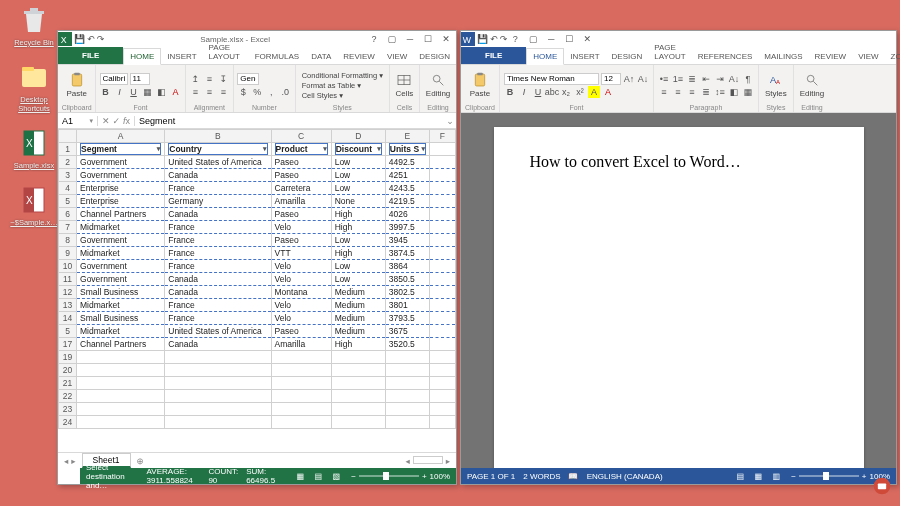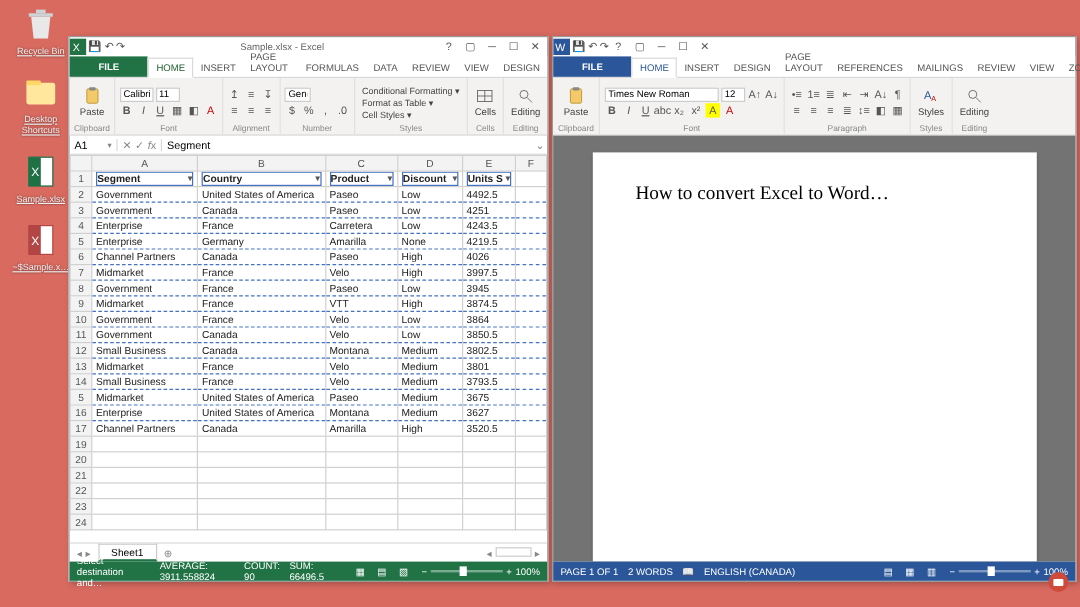--- a/index.html
+++ b/index.html
@@ -72,21 +72,21 @@
   tr.hdrrow td { background:#fff;}
   .num { text-align:right; }
 
   .sheet-tabs { height:16px; display:flex; align-items:center; font-size:8.5px; border-top:1px solid var(--ribbon-border);}
   .sheet-tabs .nav { display:flex; gap:3px; padding:0 6px; color:#888;}
   .sheet-tabs .stab { padding:1px 10px; border:1px solid #ccc; border-bottom:2px solid var(--excel-green); background:#fff;}
   .sheet-tabs .add { padding:0 6px; color:#888;}
   .sheet-tabs .hscroll { margin-left:auto; display:flex; gap:3px; padding:0 6px; color:#888;}
 
   .statusbar { height:16px; display:flex; align-items:center; font-size:8px; color:#fff; gap:8px; padding:0 6px;}
-  .excel .statusbar { background: var(--excel-green); }
+  .excel .statusbar { background: var(--excel-green); margin-left: 22px; }
   .word  .statusbar { background: var(--word-blue); }
   .statusbar .sp { flex:1; }
   .statusbar .views { display:flex; gap:4px; }
   .statusbar .views div { width:14px; text-align:center; }
   .statusbar .zoom { display:flex; align-items:center; gap:3px;}
   .statusbar .zoom .track { width:60px; height:2px; background:#fff6; position:relative;}
   .statusbar .zoom .track::after { content:""; width:6px; height:8px; background:#fff; position:absolute; left:40%; top:-3px;}
 
   
   .word-body { flex:1; background:#737373; display:flex; justify-content:center; padding-top:14px; overflow:hidden;}
@@ -432,29 +432,20 @@
           <tr class="datarow">
             <th class="rowh">5</th>
             <td>Midmarket</td>
             <td>United States of America</td>
             <td>Paseo</td>
             <td>Medium</td>
             <td class="num">3675</td>
             <td></td>
           </tr>
           <tr class="datarow">
-            <th class="rowh">16</th>
-            <td>Enterprise</td>
-            <td>United States of America</td>
-            <td>Montana</td>
-            <td>Medium</td>
-            <td class="num">3627</td>
-            <td></td>
-          </tr>
-          <tr class="datarow">
             <th class="rowh">17</th>
             <td>Channel Partners</td>
             <td>Canada</td>
             <td>Amarilla</td>
             <td>High</td>
             <td class="num">3520.5</td>
             <td></td>
           </tr>
           <tr>
             <th class="rowh">19</th>

